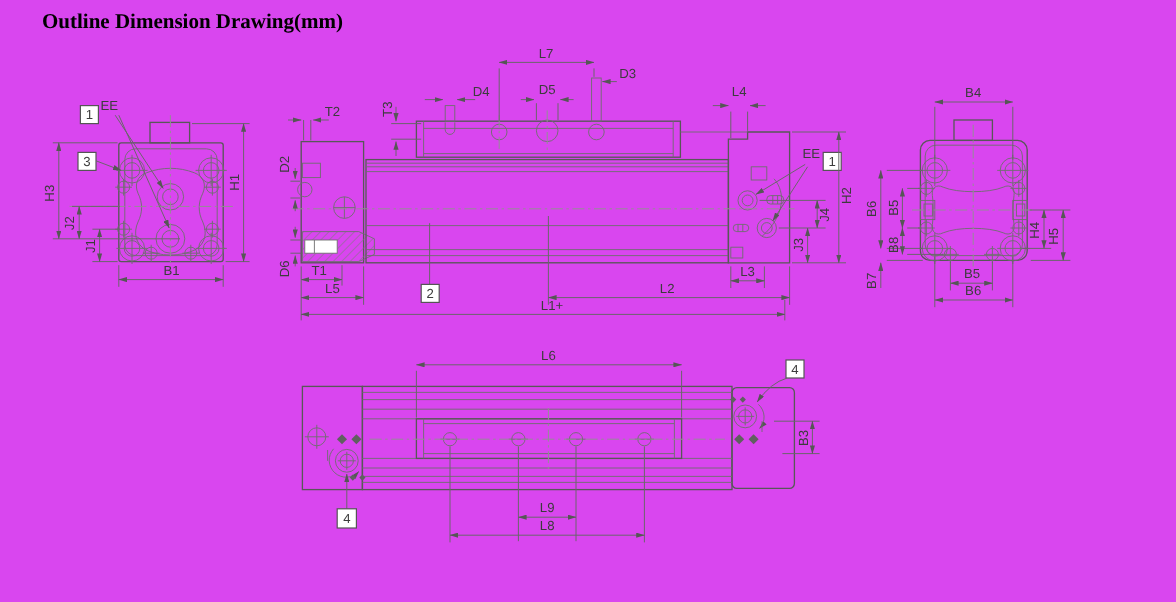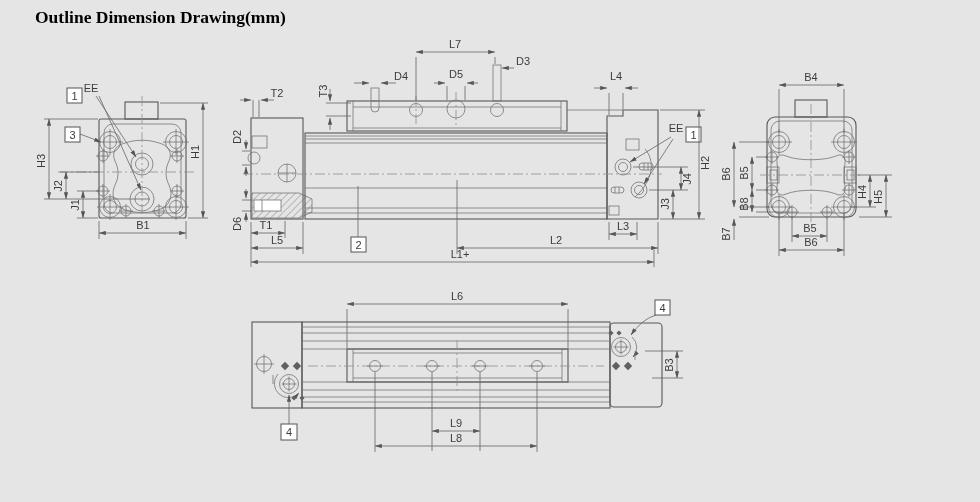--- a/index.html
+++ b/index.html
@@ -1,16 +1,16 @@
 <!DOCTYPE html>
 <html><head>
 <meta charset="utf-8">
 <style>
   html,body{margin:0;padding:0;background:#ffffff;}
-  .page{width:980px;height:502px;position:relative;background:#e5e5e5;}
+  .page{width:980px;height:502px;position:relative;background:#d946ef;}
   .o  {fill:none;stroke:#585858;stroke-width:1.1;}
   .t  {fill:none;stroke:#6e6e6e;stroke-width:0.75;}
   .d  {fill:none;stroke:#666666;stroke-width:0.8;}
   .cl {fill:none;stroke:#909090;stroke-width:0.8;stroke-dasharray:10 3 2 3;}
   .lbl{font:11px "Liberation Sans",sans-serif;fill:#3c3c3c;text-anchor:middle;}
   .box{fill:#ffffff;stroke:#555555;stroke-width:1;}
   .title{font:bold 17.5px "Liberation Serif",serif;fill:#000000;}
 </style>
 </head>
 <body>

